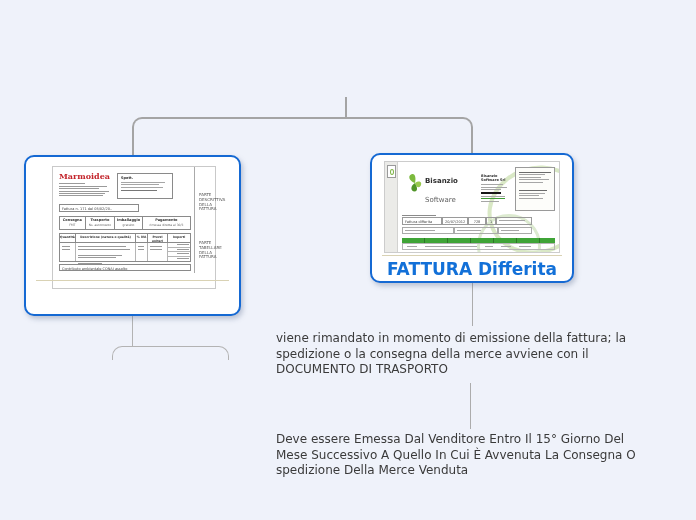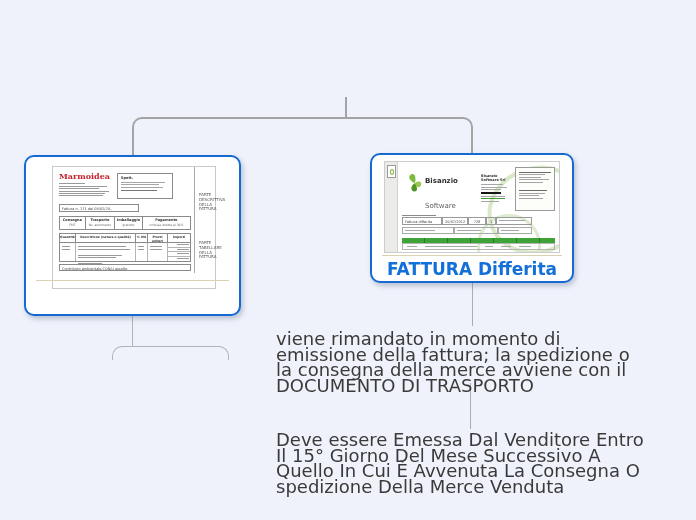--- a/index.html
+++ b/index.html
@@ -33,21 +33,21 @@
   .topic-dif { left:370px; top:153px; width:204px; height:130px; }
   .topic-label { position:absolute; left:0; right:0; text-align:center;
     color:#1270d8; font-weight:bold; font-size:17px; }
   .topic-imm .topic-label { top:128px; }
   .topic-dif .topic-label { top:104px; }
   .topic-divider { position:absolute; left:10px; right:10px; height:1px; background:#d9d2b4; }
   .topic-imm .topic-divider { top:123px; }
   .topic-dif .topic-divider { top:100px; }
 
   
-  .note { position:absolute; color:#3a3a3a; font-size:18px; line-height:15.5px; }
+  .note { position:absolute; color:#3a3a3a; font-size:12px; line-height:15.5px; }
   .note-imm  { left:35px;  top:367px; width:168px; }
   .note-dif1 { left:276px; top:331px; width:366px; }
   .note-dif2 { left:276px; top:432px; width:374px; }
 
   
   .b { display:block; background:#a6a6a6; height:1px; margin:1.6px 0; }
   .t35 { font-size:3.5px; line-height:1.2; }
 
   
   .inv-m { position:absolute; left:26px; top:9px; width:164px; height:123px;
@@ -98,21 +98,21 @@
   .inv-b .thumb { position:absolute; left:2px; top:3px; width:9px; height:13px;
     background:#ffffff; border:1px solid #9a9a9a; }
   .inv-b .thumb i { position:absolute; left:2px; top:3px; width:4px; height:6px;
     border:1px solid #7fb447; border-radius:50%; display:block; }
   .inv-b .wm1 { position:absolute; right:-28px; top:4px; width:100px; height:88px;
     border:4px solid #d9e8c5; border-radius:50%; transform:rotate(-18deg); }
   .inv-b .wm2 { position:absolute; right:18px; bottom:-26px; width:64px; height:64px;
     border:3px solid #dcead0; border-radius:50%; }
   .inv-b .logo { position:absolute; left:22px; top:11px; }
   .inv-b .brand1 { position:absolute; left:40px; top:15px; font-weight:bold; font-size:7px; color:#2e2e2e; }
-  .inv-b .brand2 { position:absolute; left:40px; top:40px; font-size:7px; color:#5f5f5f; }
+  .inv-b .brand2 { position:absolute; left:40px; top:34px; font-size:7px; color:#5f5f5f; }
   .inv-b .midcol { position:absolute; left:96px; top:12px; width:28px; }
   .inv-b .midcol .company { font-weight:bold; color:#333; margin-bottom:1px; }
   .inv-b .midcol .b { width:24px; }
   .inv-b .midcol .black { height:2.5px; background:#161616; width:20px; }
   .inv-b .midcol .green { background:#3f9c35; }
   .inv-b .rbox { position:absolute; left:130px; top:5px; width:40px; height:44px;
     border:1px solid #9a9a9a; background:#fdfdfa; padding:2px 3px; }
   .inv-b .rbox .b { width:30px; }
   .inv-b .rbox .dark { background:#6b6b6b; }
   .inv-b .rbox .gap { height:4px; }

